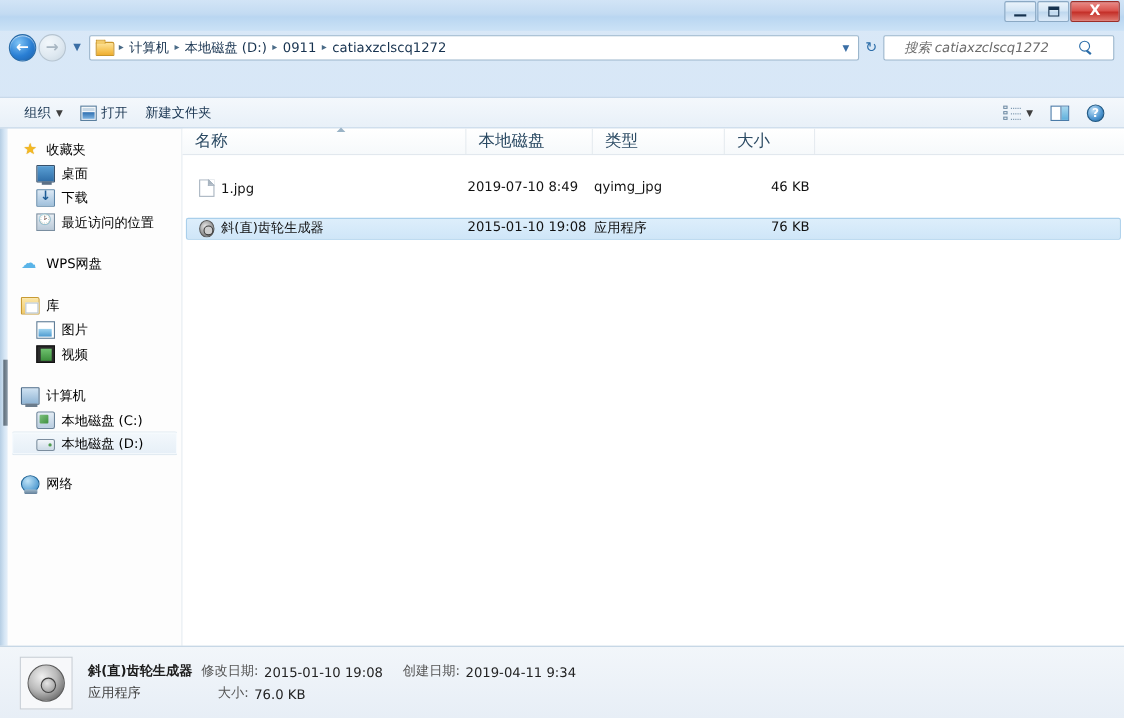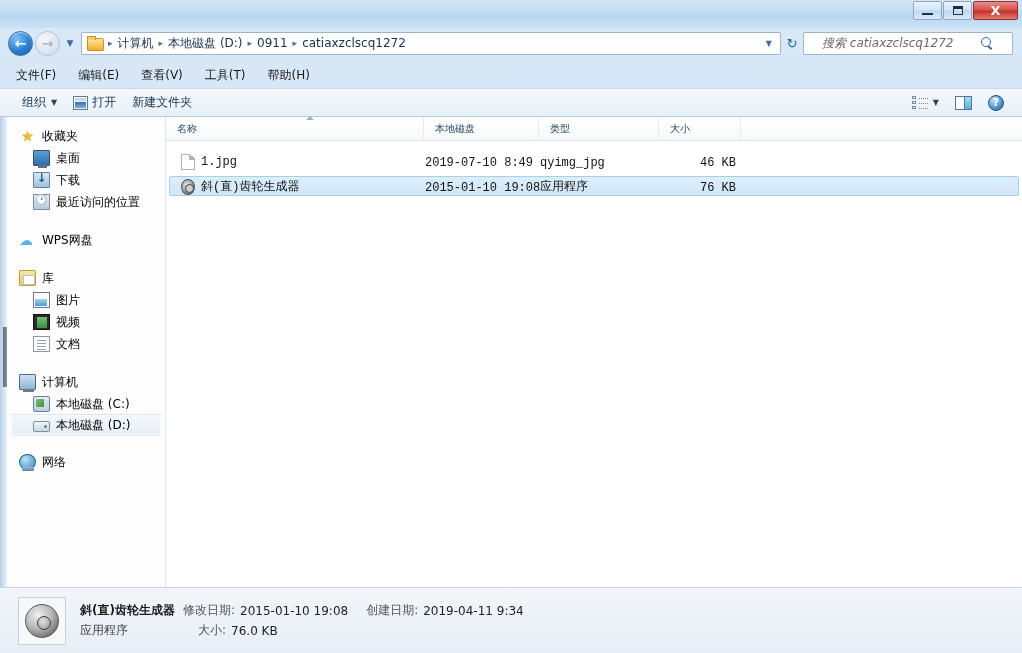--- a/index.html
+++ b/index.html
@@ -266,33 +266,33 @@
     border-bottom: 1px solid #e2e8ee;
     position: relative;
   }
   #sortarrow {
     position: absolute; left: 140px; top: -1px;
     width: 0; height: 0; border-left: 4px solid transparent; border-right: 4px solid transparent;
     border-bottom: 4px solid #9ab3c6;
   }
   .colcell {
     display: flex; align-items: center; padding-left: 11px;
-    font-size: 10px; color: #2b4a63; cursor: default;
+    font-size: 15px; color: #2b4a63; cursor: default;
     border-right: 1px solid #e6ebf0;
   }
   .col-name { width: 258px; flex: none; }
   .col-date { width: 115px; flex: none; }
   .col-type { width: 120px; flex: none; }
   .col-size { width: 82px; flex: none; }
   .col-rest { flex: 1; border-right: none; }
 
   #rows { flex: 1; padding-top: 5px; }
   .filerow {
-    display: flex; align-items: flex-end; height: 20px; margin: 5px 3px;
-    cursor: default; border: 1px solid transparent; border-radius: 2px; font-family: Liberation Mono, monospace;
+    display: flex; align-items: flex-start; height: 20px; margin: 16px 3px;
+    cursor: default; border: 1px solid transparent; border-radius: 2px;
   }
   .filerow.selected {
     background: linear-gradient(to bottom,#ddeefb 0%, #cfe6f8 100%);
     border: 1px solid #a9cfeb;
   }
   .cell { font-size: 12px; color: #111; white-space: nowrap; overflow: hidden; }
   .cell-name { width: 255px; flex: none; display: flex; align-items: center; padding-left: 11px; }
   .cell-date { width: 115px; flex: none; color: #111; }
   .cell-type { width: 120px; flex: none; color: #111; }
   .cell-size { width: 76px; flex: none; text-align: right; color: #111; }
@@ -388,27 +388,20 @@
     <div id="refreshbtn">
       <span>↻</span>
     </div>
 
     <div id="searchbox">
       <input id="searchinput" type="text" placeholder="搜索 catiaxzclscq1272" style="">
       <span class="search-mag"></span>
     </div>
   </div>
 
-  <div id="menubar">
-    <div class="menuitem">文件(F)</div>
-    <div class="menuitem">编辑(E)</div>
-    <div class="menuitem">查看(V)</div>
-    <div class="menuitem">工具(T)</div>
-    <div class="menuitem">帮助(H)</div>
-  </div>
 
   <div id="toolbar">
     <div class="tbitem" id="tb-organize">
       <span>组织</span>
       <span class="caret">▼</span>
     </div>
     <div class="tbitem">
       <span class="open-icon"></span>
       <span>打开</span>
     </div>
@@ -473,24 +466,20 @@
         <span>库</span>
       </div>
       <div class="nav-item child">
         <span class="nav-icon ic-picture"></span>
         <span>图片</span>
       </div>
       <div class="nav-item child">
         <span class="nav-icon ic-video"></span>
         <span>视频</span>
       </div>
-      <div class="nav-item child">
-        <span class="nav-icon ic-doc"></span>
-        <span>文档</span>
-      </div>
 
       <div class="nav-gap"></div>
 
       <div class="nav-item">
         <span class="nav-icon ic-computer"></span>
         <span>计算机</span>
       </div>
       <div class="nav-item child">
         <span class="nav-icon ic-drivec"></span>
         <span>本地磁盘 (C:)</span>

